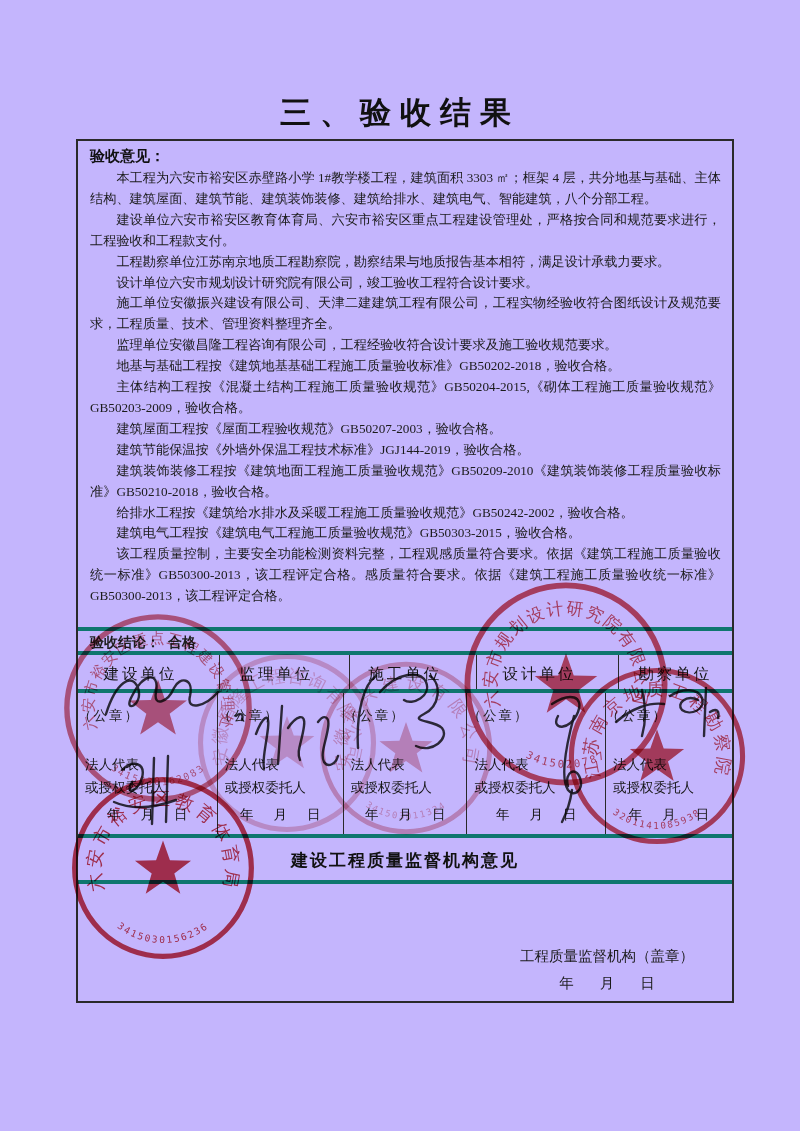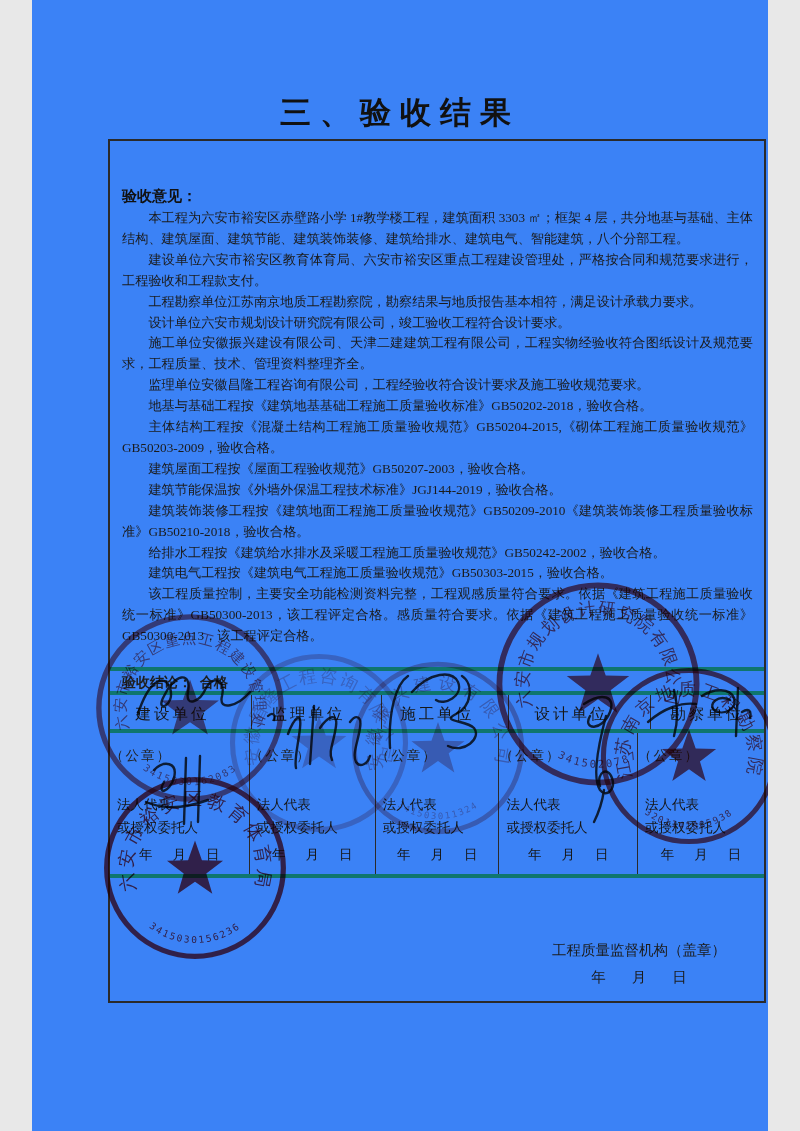--- a/index.html
+++ b/index.html
@@ -1,31 +1,31 @@
 <!DOCTYPE html>
 <html lang="zh"><head>
 <meta charset="utf-8">
 <style>
   html,body{margin:0;padding:0;background:#e8e8e8;}
   .page{
-    position:relative;width:736px;height:1131px;margin:0 auto;
-    background:#3b82f6;overflow:hidden;
+    position:relative;width:800px;height:1131px;margin:0 auto;
+    background:#c4b5fd;overflow:hidden;
     font-family:"Liberation Serif","DejaVu Serif",serif;color:#1e1e1e;
   }
   .page-title{
     position:absolute;left:0;top:92px;width:100%;text-align:center;
     font-family:"Liberation Sans","DejaVu Sans",sans-serif;
     font-size:31px;font-weight:bold;letter-spacing:9px;color:#111;margin:0;
   }
   .outer-box{
     position:absolute;left:76px;top:139px;width:658px;height:864px;
     border:2px solid #2a2a2a;box-sizing:border-box;background:transparent;
   }
   .row{box-sizing:border-box;border-top:4px solid #0f766e;}
-  .opinion{height:486px;padding:3px 11px 0 12px;box-sizing:border-box;border-top:none;margin-top:40px;}
+  .opinion{height:486px;padding:3px 11px 0 12px;box-sizing:border-box;border-top:none;}
   .opinion-label{
     font-family:"Liberation Sans","DejaVu Sans",sans-serif;
     font-weight:bold;font-size:15px;line-height:24px;color:#111;
   }
   .opinion p{
     margin:0;font-size:13.2px;line-height:20.9px;text-indent:2em;
     text-align:justify;color:#1b1b1b;
   }
   .conclusion{height:24px;line-height:23px;padding-left:12px;font-size:14px;}
   .conclusion .lbl{font-family:"Liberation Sans","DejaVu Sans",sans-serif;font-weight:bold;}
@@ -156,20 +156,21 @@
             <div>或授权委托人</div>
         </div>
         <div class="cell-date">
           <span>年</span>
             <span>月</span>
             <span>日</span>
         </div>
       </div>
     </div>
 
+    <div class="sup-title row">建设工程质量监督机构意见</div>
     <div class="sup-body row">
       <div class="sup-sign">
         <div>工程质量监督机构（盖章）</div>
         <div class="sup-date">
           <span>年</span>
             <span>月</span>
             <span>日</span>
         </div>
       </div>
     </div>

